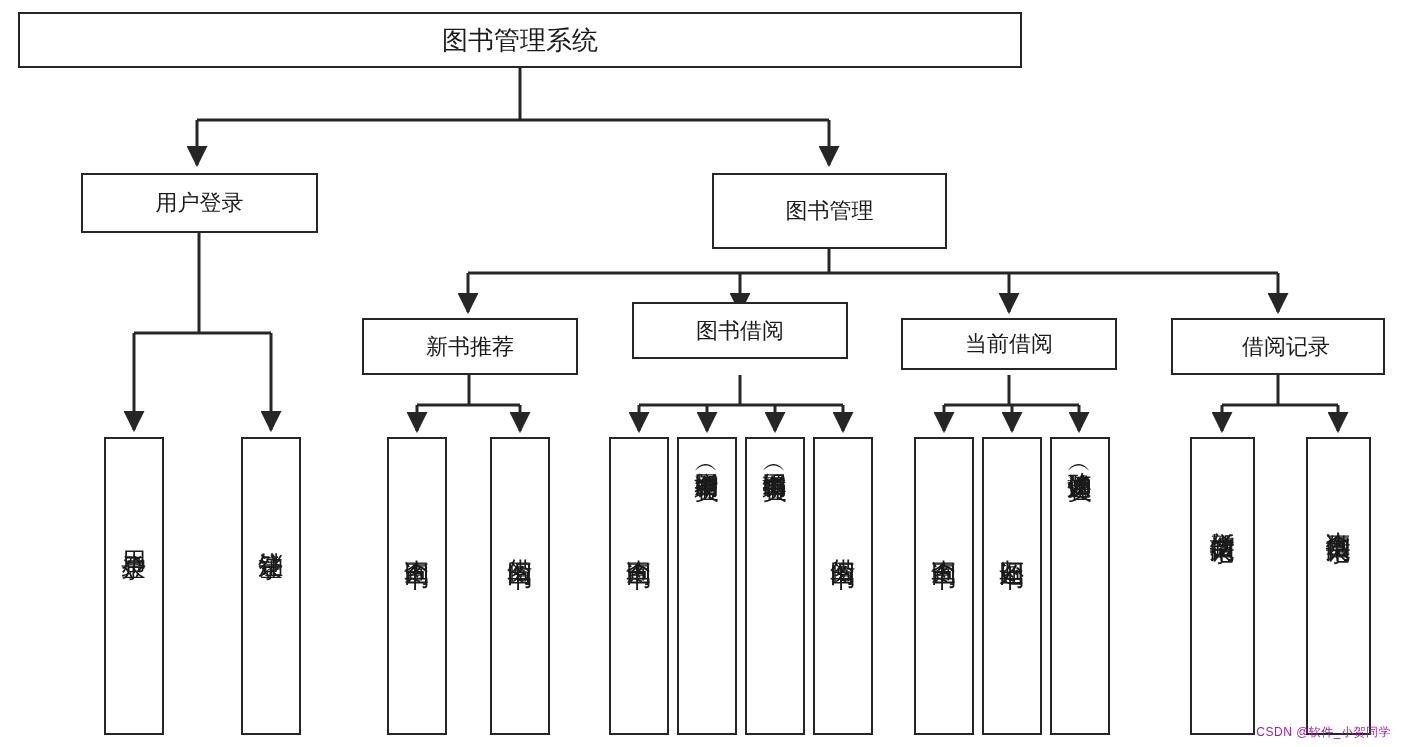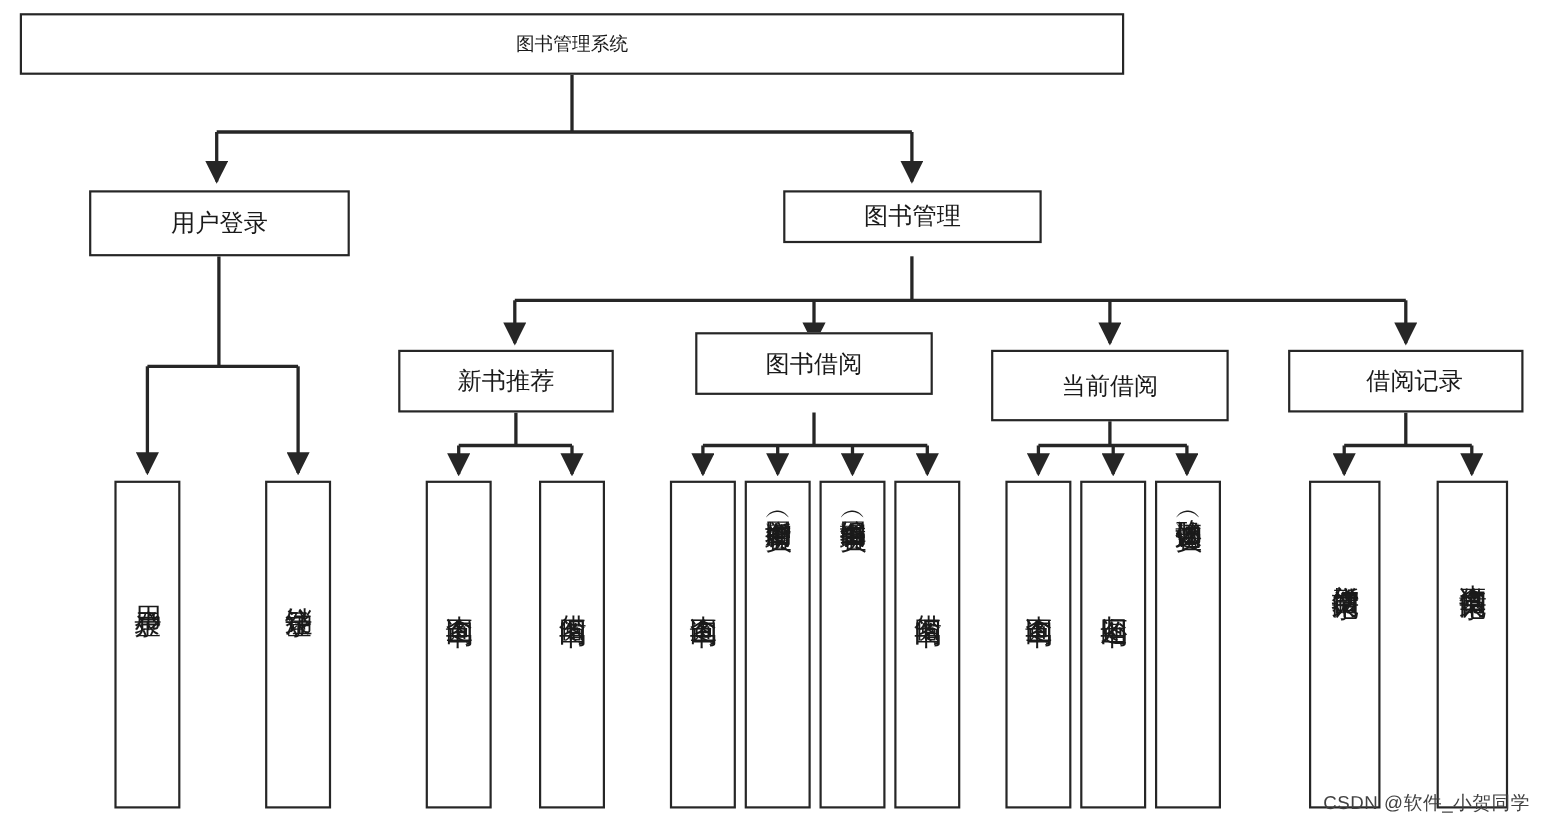--- a/index.html
+++ b/index.html
@@ -36,21 +36,21 @@
     color: #1a1a1a;
   }
   .node-label {
     display: block;
     text-align: center;
     line-height: 1.16;
     color: #1a1a1a;
     white-space: pre-wrap;
   }
   .node-root .node-label {
-    font-size: 17px;
+    font-size: 26px;
   }
   .node-l1 .node-label,
   .node-l2 .node-label {
     font-size: 22px;
   }
   .node-leaf {
     align-items: flex-start;
     justify-content: center;
     padding-top: 14px;
   }
@@ -72,22 +72,22 @@
   .node-leaf.leaf-mid2 .node-label {
     padding-top: 86px;
   }
   .node-leaf.leaf-mid4 .node-label {
     padding-top: 58px;
   }
   #watermark {
     position: absolute;
     right: 14px;
     bottom: 6px;
-    font-size: 17px;
-    color: #404040;
+    font-size: 12px;
+    color: #a21caf;
     letter-spacing: 0.5px;
     white-space: nowrap;
     pointer-events: none;
   }
 </style>
 </head>
 <body>
 
 <div id="diagram-root">
 
@@ -142,33 +142,33 @@
   </svg>
 
   <div class="node node-root" style="left:18px; top:12px; width:1004px; height:56px;">
     <span class="node-label">图书管理系统</span>
   </div>
 
   <div class="node node-l1" style="left:81px; top:173px; width:237px; height:60px;">
     <span class="node-label">用户登录</span>
   </div>
 
-  <div class="node node-l1" style="left:712px; top:173px; width:235px; height:48px;">
+  <div class="node node-l1" style="left:712px; top:173px; width:235px; height:76px;">
     <span class="node-label">图书管理</span>
   </div>
 
-  <div class="node node-l2" style="left:362px; top:318px; width:196px; height:57px;">
+  <div class="node node-l2" style="left:362px; top:318px; width:216px; height:57px;">
     <span class="node-label">新书推荐</span>
   </div>
 
   <div class="node node-l2" style="left:632px; top:302px; width:216px; height:57px;">
     <span class="node-label">图书借阅</span>
   </div>
 
-  <div class="node node-l2" style="left:901px; top:318px; width:216px; height:65px;font-family:Liberation Serif, serif;">
+  <div class="node node-l2" style="left:901px; top:318px; width:216px; height:52px;font-family:Liberation Serif, serif;">
     <span class="node-label">当前借阅</span>
   </div>
 
   <div class="node node-l2" style="left:1171px; top:318px; width:214px; height:57px;padding-left:16px;">
     <span class="node-label">借阅记录</span>
   </div>
 
   <div class="node node-leaf leaf-mid" style="left:104px; top:437px; width:60px; height:298px;">
     <span class="node-label">用户登录</span>
   </div>

